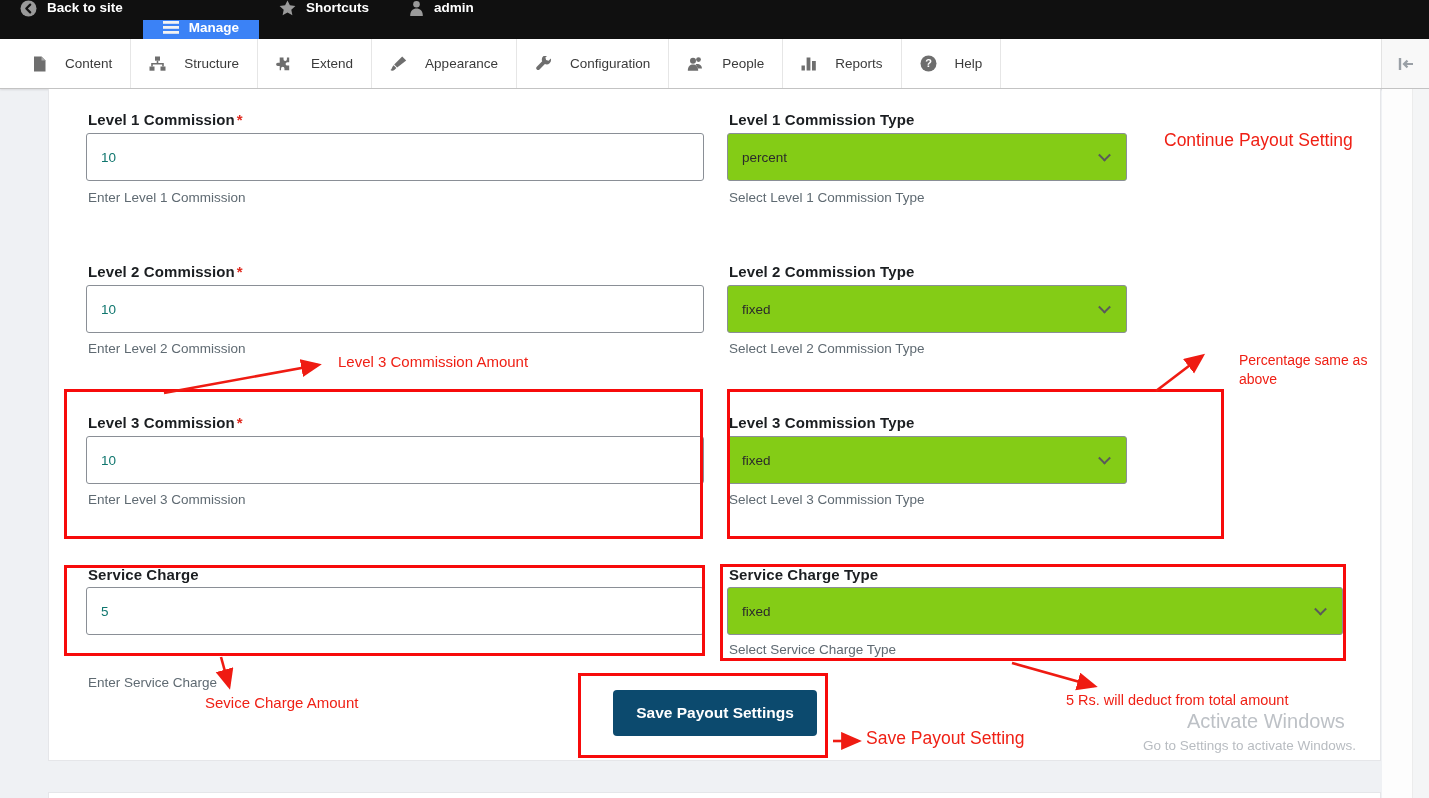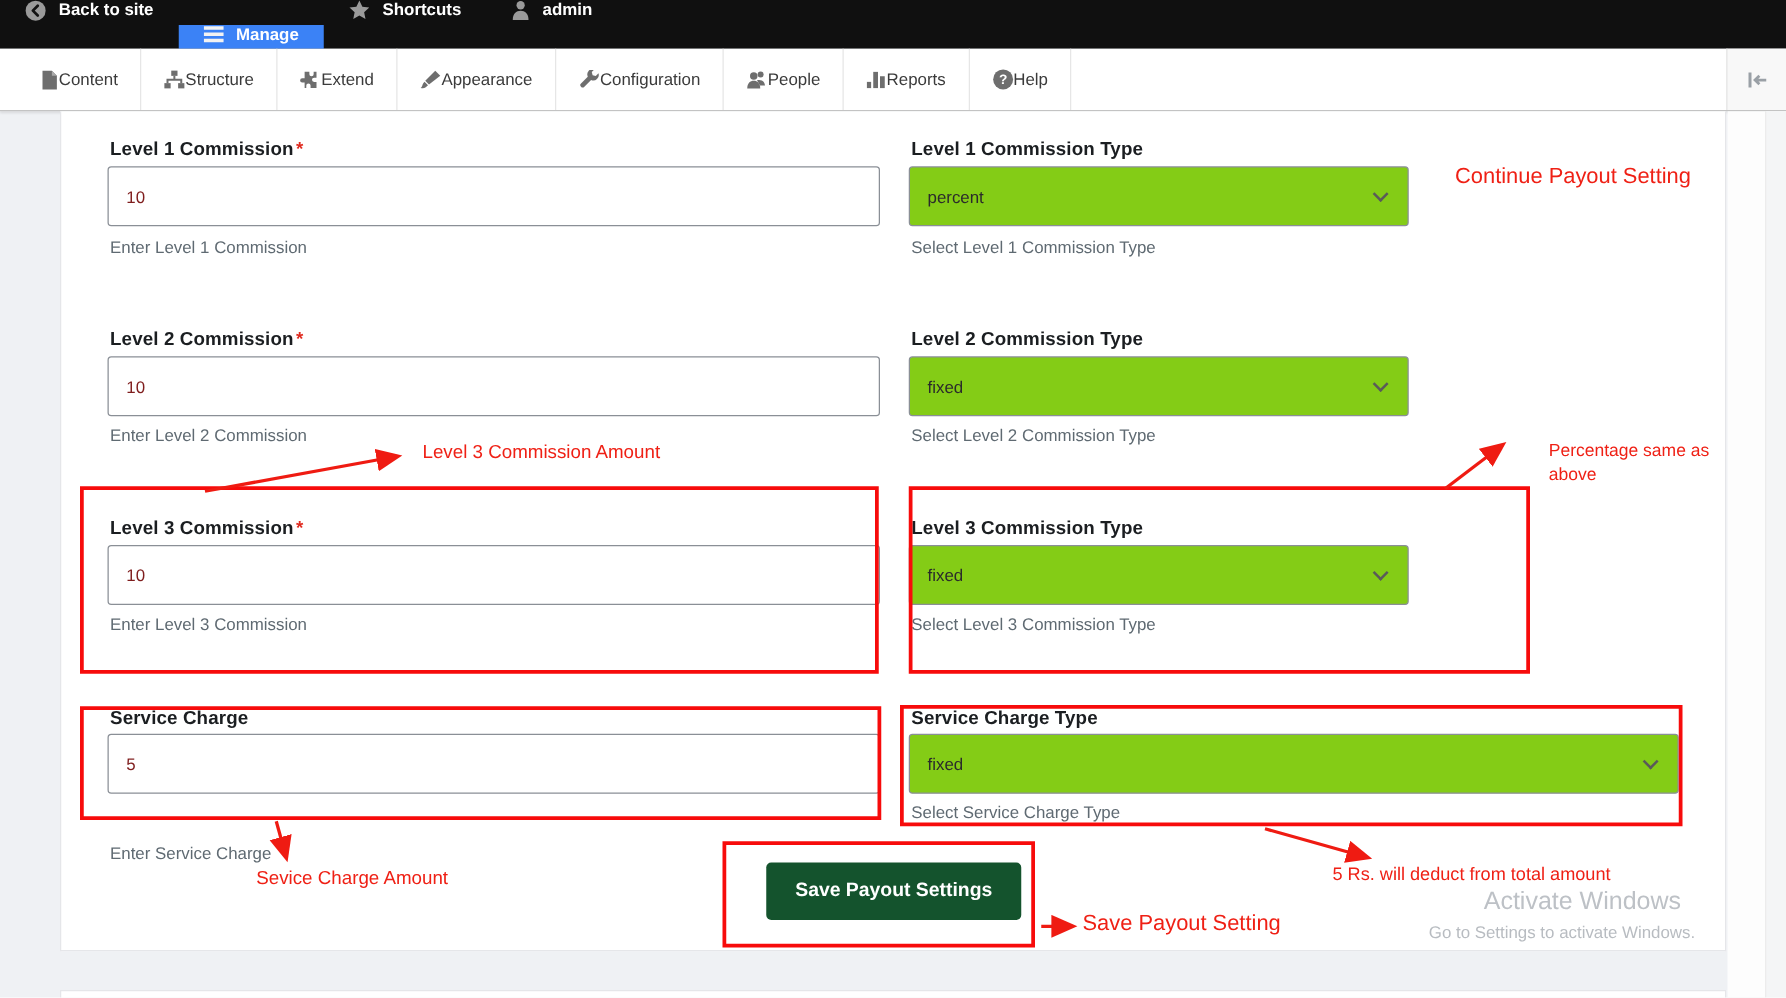--- a/index.html
+++ b/index.html
@@ -11,55 +11,55 @@
   }
 
   
   .tb1 { position:absolute; left:0; top:0; width:1429px; height:39px; background:#101010; display:flex; align-items:stretch; }
   .tb1-item { display:flex; gap:10px; padding:0 20px; color:#fff; font-weight:bold; font-size:13.5px; cursor:pointer; }
   .tb1-item.active { background:#3b82f6;margin-top:20px; }
   .tb1 svg { display:block; }
 
   
   .tb2 { position:absolute; left:0; top:39px; width:1429px; height:50px; background:#ffffff; border-bottom:1px solid #c3c3c3; box-shadow:0 1px 2px rgba(0,0,0,.10); display:flex; align-items:stretch; }
-  .tb2-item { display:flex; align-items:center; gap:0; padding:0 18px; font-size:13.5px; color:#3b3b3b; border-right:1px solid #e6e6e6; cursor:pointer; }
+  .tb2-item { display:flex; align-items:center; gap:18px; padding:0 18px; font-size:13.5px; color:#3b3b3b; border-right:1px solid #e6e6e6; cursor:pointer; }
   .tb2-item:first-child { margin-left:14px; }
   .tb2 svg { display:block; }
   .tb2-right { position:absolute; right:0; top:0; width:48px; height:49px; background:#f8f8f8; border-left:1px solid #e3e3e3; display:flex; align-items:center; justify-content:center; }
 
   
   .card { position:absolute; left:48px; top:89px; width:1333px; height:672px; background:#fff; border:1px solid #e5e6e9; border-top:none; }
   .right-strip { position:absolute; left:1382px; top:89px; width:47px; height:709px; background:#fdfdfd; }
   .scrollbar { position:absolute; left:1412px; top:89px; width:17px; height:709px; background:#f4f5f6; border-left:1px solid #ececec; }
   .card2 { position:absolute; left:48px; top:792px; width:1333px; height:10px; background:#fff; border:1px solid #e5e6e9; }
 
   
   .lab { position:absolute; font-size:15px; font-weight:bold; color:#1b1e21; letter-spacing:.1px; }
   .req { color:#e02b20; margin-left:2px; }
-  .fi  { position:absolute; height:48px; border:1px solid #8a8f96; border-radius:3px; background:#fff; font-family:"Liberation Sans","DejaVu Sans",sans-serif; font-size:13.5px; color:#7f1d1d; padding:0 14px; outline:none; }
+  .fi  { position:absolute; height:48px; border:1px solid #8a8f96; border-radius:3px; background:#fff; font-family:"Liberation Sans","DejaVu Sans",sans-serif; font-size:13.5px; color:#0f766e; padding:0 14px; outline:none; }
   .fsel{ position:absolute; height:48px; border:1px solid #8a8f96; border-radius:3px; background:#84cc16; display:flex; align-items:center; padding:0 14px; font-size:13.5px; color:#2b2b2b; cursor:pointer; }
   .chev{ position:absolute; right:17px; top:50%; width:9px; height:9px; border-right:2px solid #5a5a5a; border-bottom:2px solid #5a5a5a; transform:translateY(-70%) rotate(45deg); }
   .hp  { position:absolute; font-size:13.5px; color:#5f6a72; }
 
   #lab0{left:88px;top:111px} #lab1{left:729px;top:111px}
   #lab2{left:88px;top:263px} #lab3{left:729px;top:263px}
   #lab4{left:88px;top:414px} #lab5{left:729px;top:414px}
   #lab6{left:88px;top:566px} #lab7{left:729px;top:566px}
 
   #in0{left:86px;top:133px;width:618px} #sel1{left:727px;top:133px;width:400px}
   #in2{left:86px;top:285px;width:618px} #sel3{left:727px;top:285px;width:400px}
   #in4{left:86px;top:436px;width:618px} #sel5{left:727px;top:436px;width:400px}
   #in6{left:86px;top:587px;width:618px} #sel7{left:727px;top:587px;width:616px}
 
   #hp0{left:88px;top:190px} #hp1{left:729px;top:190px}
   #hp2{left:88px;top:341px} #hp3{left:729px;top:341px}
   #hp4{left:88px;top:492px} #hp5{left:729px;top:492px}
   #hp6{left:88px;top:675px} #hp7{left:729px;top:642px}
 
-  .save-btn { position:absolute; left:613px; top:690px; width:204px; height:46px; background:#14532d; color:#fff; border:none; border-radius:4px; font-family:"Liberation Sans","DejaVu Sans",sans-serif; font-weight:bold; font-size:15.5px; cursor:pointer; }
+  .save-btn { position:absolute; left:613px; top:690px; width:204px; height:46px; background:#0c4a6e; color:#fff; border:none; border-radius:4px; font-family:"Liberation Sans","DejaVu Sans",sans-serif; font-weight:bold; font-size:15.5px; cursor:pointer; }
 
   
   .rbox { position:absolute; border:3px solid #f70b0b; pointer-events:none; }
   #boxA{left:64px; top:389px; width:639px; height:150px}
   #boxB{left:727px;top:389px; width:497px; height:150px}
   #boxC{left:64px; top:565px; width:641px; height:91px}
   #boxD{left:720px;top:564px; width:626px; height:97px}
   #boxE{left:578px;top:673px; width:250px; height:85px}
 
   .ann { position:absolute; color:#ef2015; pointer-events:none; }

